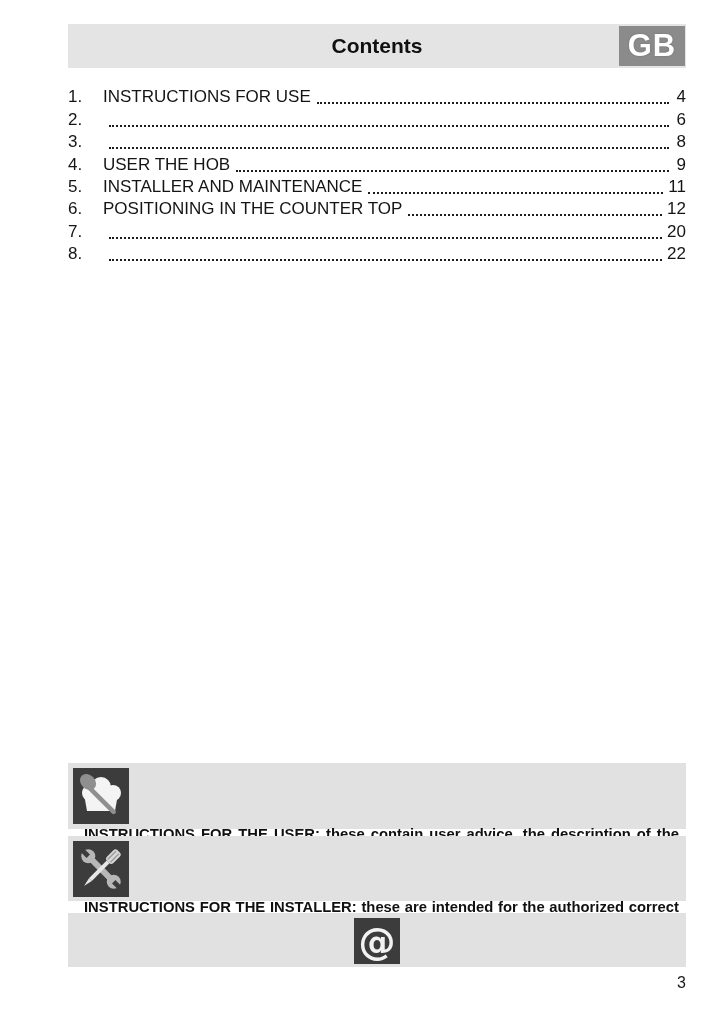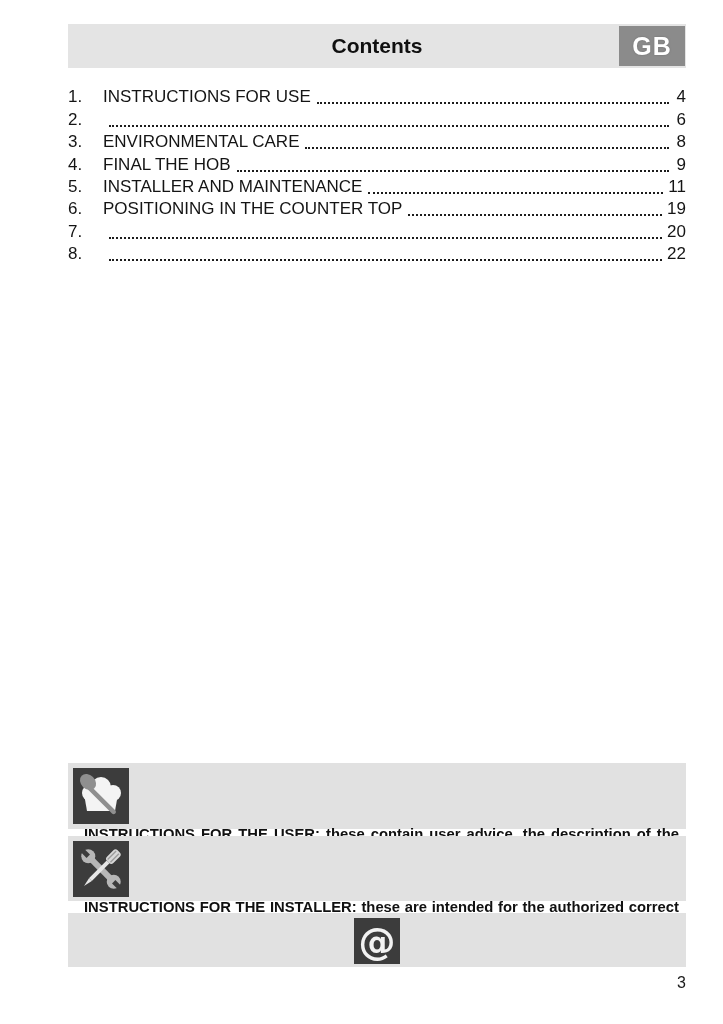--- a/index.html
+++ b/index.html
@@ -19,21 +19,21 @@
   }
   .header-title{
     position:absolute;left:0;top:0;width:100%;height:44px;
     line-height:44px;text-align:center;
     font-size:21px;font-weight:bold;color:#101010;
   }
   .gb-badge{
     position:absolute;right:1px;top:2px;width:66px;height:40px;
     background:#8b8b8b;
     display:flex;align-items:center;justify-content:center;
-    font-size:25px;font-weight:bold;color:#ffffff;
+    font-size:31px;font-weight:bold;color:#ffffff;
     text-shadow:0 0 2px #6e6e6e;
     letter-spacing:1px;
   }
   
   .toc{
     position:absolute;left:68px;top:85px;width:618px;
     font-size:17px;
   }
   .toc-row{
     display:flex;align-items:flex-end;
@@ -103,41 +103,40 @@
       <span class="toc-leader"></span>
       <span class="toc-page">4</span>
     </div>
     <div class="toc-row">
       <span class="toc-num">2.</span>
       <span class="toc-leader"></span>
       <span class="toc-page">6</span>
     </div>
     <div class="toc-row">
       <span class="toc-num">3.</span>
-      <span class="toc-title">ENVIRONMENTAL CARE</span>
       <span class="toc-leader"></span>
       <span class="toc-page">8</span>
     </div>
     <div class="toc-row">
       <span class="toc-num">4.</span>
-      <span class="toc-title">FINAL THE HOB</span>
+      <span class="toc-title">USER THE HOB</span>
       <span class="toc-leader"></span>
       <span class="toc-page">9</span>
     </div>
     <div class="toc-row">
       <span class="toc-num">5.</span>
       <span class="toc-title">INSTALLER AND MAINTENANCE</span>
       <span class="toc-leader"></span>
       <span class="toc-page">11</span>
     </div>
     <div class="toc-row">
       <span class="toc-num">6.</span>
       <span class="toc-title">POSITIONING IN THE COUNTER TOP</span>
       <span class="toc-leader"></span>
-      <span class="toc-page">19</span>
+      <span class="toc-page">12</span>
     </div>
     <div class="toc-row">
       <span class="toc-num">7.</span>
       <span class="toc-leader"></span>
       <span class="toc-page">20</span>
     </div>
     <div class="toc-row">
       <span class="toc-num">8.</span>
       <span class="toc-leader"></span>
       <span class="toc-page">22</span>

